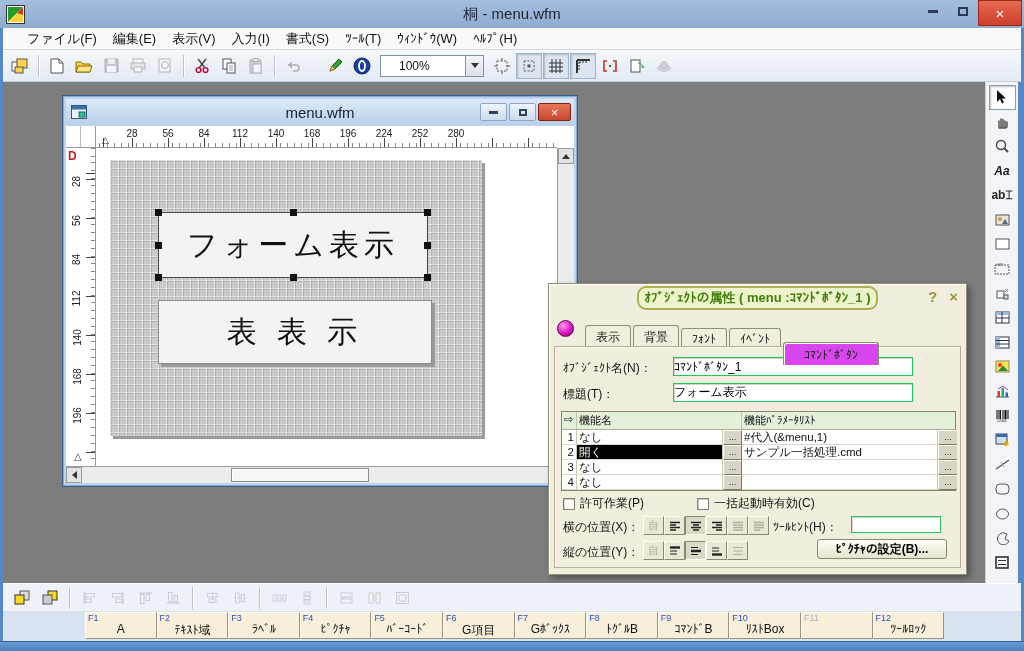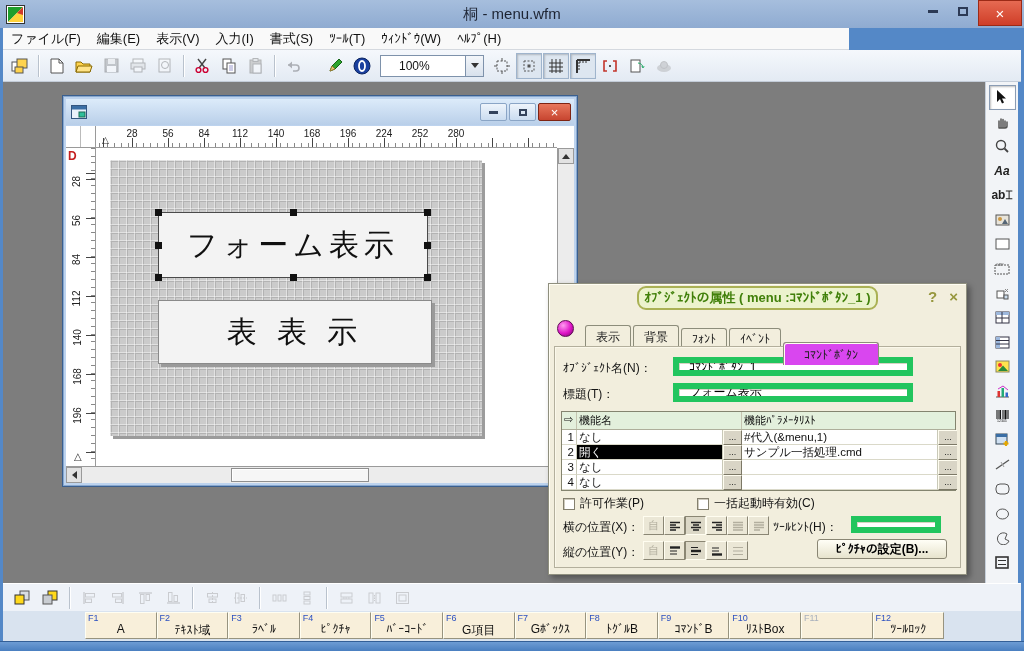--- a/index.html
+++ b/index.html
@@ -13,22 +13,22 @@
               display:flex; align-items:center; }
   #app-title { position:absolute; left:0; right:0; text-align:center; font-size:15px; color:#1d2433; }
   #app-icon { margin-left:6px; width:19px; height:19px; z-index:2; }
   .capbtns { position:absolute; right:2px; top:0; display:flex; align-items:flex-start; }
   .capbtn { width:30px; height:22px; display:flex; align-items:center; justify-content:center; }
   .capbtn .bar { width:10px; height:3px; background:#2c3a55; }
   .capbtn .box { width:10px; height:9px; border:2px solid #2c3a55; background:transparent; }
   .capbtn.close { width:44px; height:26px; background:linear-gradient(#e66a52,#cf3e28); color:#fff;
                   font-size:15px; border:1px solid #9c2a16; }
 
-  #menubar { left:3px; top:28px; width:846px; height:22px; background:#f9f9f9;
-             border-bottom:1px solid #d5d9df; display:flex; align-items:center; padding-left:0; }
+  #menubar { left:3px; top:28px; width:1018px; height:22px; background:#f9f9f9;
+             border-bottom:1px solid #d5d9df; display:flex; align-items:center; padding-left:16px; }
   .menu-item { padding:2px 8px; font-size:13px; color:#111; }
 
   #toolbar { left:3px; top:50px; width:1018px; height:32px; background:linear-gradient(#f5f8fc,#e3eaf3);
              border-bottom:1px solid #c3ccd8; display:flex; align-items:center; padding-left:4px; gap:1px; }
   .tbtn { width:26px; height:26px; display:flex; align-items:center; justify-content:center; border:1px solid transparent; }
   .tbtn.pressed { background:#dde6f0; border:1px solid #9fb4cc; box-shadow:inset 1px 1px 2px rgba(0,0,0,.2); }
   .tbtn.disabled { opacity:.38; filter:grayscale(.9); }
   .tsep { width:1px; height:22px; background:#b9c2cd; margin:0 4px; box-shadow:1px 0 0 #fff; }
   #zoom-combo { width:104px; height:22px; background:#fff; border:1px solid #7e92ab; display:flex; margin:0 4px; }
   #zoom-combo .val { flex:1; font-size:12px; padding:3px 18px; }
@@ -118,22 +118,22 @@
   #dlg-sys { position:absolute; right:8px; top:4px; display:flex; gap:12px; color:#97973e; font-weight:bold; font-size:15px; }
   #dlg-sphere { position:absolute; left:8px; top:36px; width:17px; height:17px; border-radius:50%;
                 background:radial-gradient(circle at 35% 30%, #ff9bf0, #df13c7 55%, #6d0a63); border:1px solid #5c0853; }
   #dlg-tabs { position:absolute; left:36px; top:41px; height:22px; display:flex; align-items:flex-end; gap:2px; }
   .dtab { background:#f2eedd; border:1px solid #8d8d7b; border-bottom:none; border-radius:3px 3px 0 0;
           padding:3px 10px 2px; font-size:12px; color:#222; position:relative; top:1px; }
   .dtab.active { padding:5px 20px 3px; background:#d946ef; z-index:3; top:18px; box-shadow:inset 1px 1px 0 #fffdf0; }
   #dpanel { position:absolute; left:5px; right:5px; top:62px; bottom:6px; background:#f2eedd;
             border:1px solid #b3af9c; box-shadow:inset 1px 1px 0 #fbf8ea; }
   .dlabel { position:absolute; font-size:12px; color:#151515; }
-  .dinput { position:absolute; height:19px; background:#fff; border:6px solid #22c55e;
-            box-shadow:inset 1px 1px 0 #d6d2c4; font-size:12px; padding:0 10px;
+  .dinput { position:absolute; height:19px; background:#fff; border:1px solid #22c55e;
+            box-shadow:inset 1px 1px 0 #d6d2c4; font-size:12px; padding:0 0;
             font-family:"Liberation Sans","DejaVu Sans",sans-serif; }
 
   #ftable { position:absolute; left:6px; top:64px; width:395px; border:1px solid #84846f; background:#fff; }
   .fhead { display:grid; grid-template-columns:15px 165px 1fr; background:#e3f0dc; border-bottom:1px solid #aeae9a; }
   .fhead span { font-size:11px; padding:1px 2px; border-right:1px solid #c4c4b0; overflow:hidden; white-space:nowrap; }
   .frow { display:grid; grid-template-columns:15px 146px 19px 196px 19px; height:15px; }
   .frow > * { border-right:1px solid #c9c9b8; border-bottom:1px solid #dad9c9; font-size:11.5px;
               overflow:hidden; white-space:nowrap; line-height:14px; }
   .c-num { text-align:right; padding-right:2px; background:#fff; }
   .c-name,.c-param { padding-left:2px; background:#fff; }
@@ -344,20 +344,21 @@
 
 <div class="abs" id="workspace">
 
   <div class="abs" id="childwin" style="left:59px; top:13px;">
     <div id="child-title">
       <svg id="child-icon" viewBox="0 0 16 14">
           <rect x="0.5" y="0.5" width="15" height="13" fill="#eaf1fa" stroke="#33557f"></rect>
           <rect x="1" y="1" width="14" height="3.5" fill="#3a6ea5"></rect>
           <rect x="8" y="7" width="6" height="5" fill="#2fbf9a" stroke="#1a6a55"></rect>
         </svg>
+      <span class="t">menu.wfm</span>
       <div class="cbtns">
         <div class="cbtn">
             <div class="bar"></div>
           </div>
         <div class="cbtn">
             <div class="box"></div>
           </div>
         <div class="cbtn close">
             <span>×</span>
           </div>

